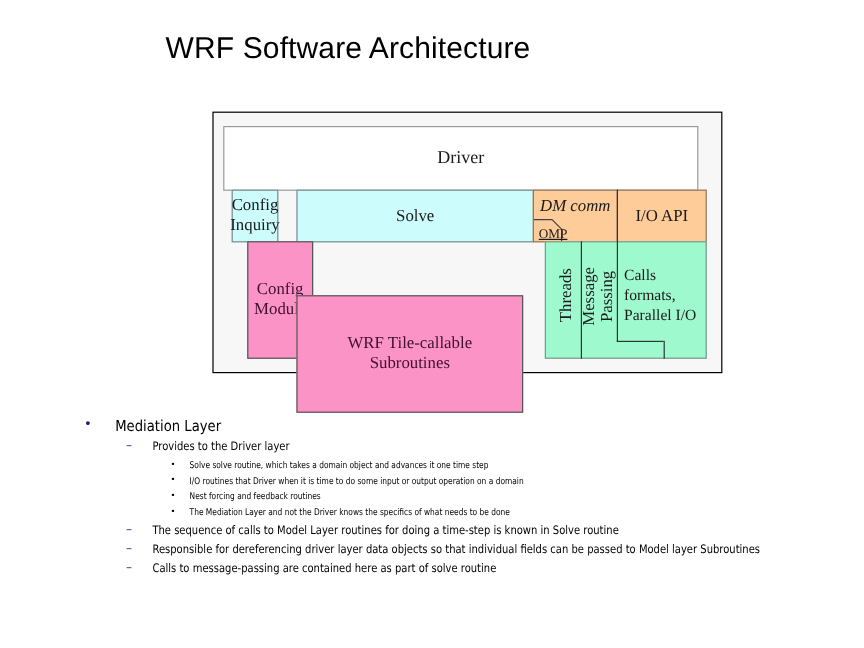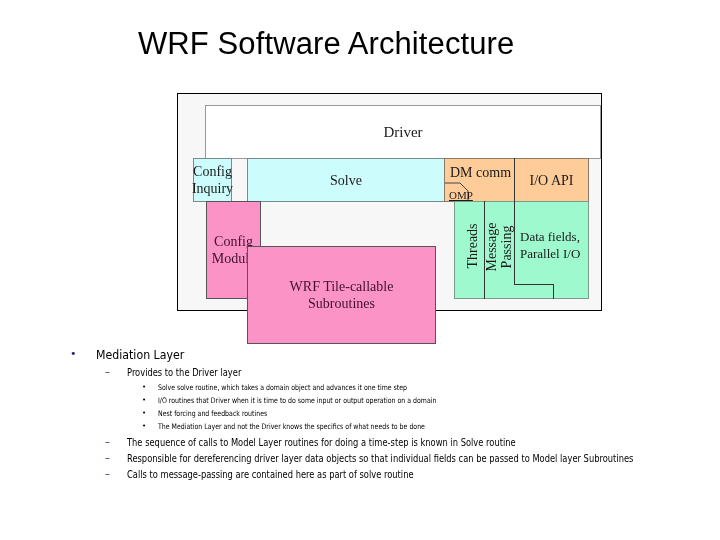--- a/index.html
+++ b/index.html
@@ -1,20 +1,20 @@
 <!DOCTYPE html>
 <html><head>
 <meta charset="utf-8">
 <style>
   html, body { margin: 0; padding: 0; }
   body { width: 720px; height: 540px; background: #ffffff; position: relative; overflow: hidden; font-family: "Liberation Sans", sans-serif; }
-  .title { position: absolute; left: 138px; top: 26px; font-size: 31px; color: #000; font-family: "Liberation Sans", sans-serif; letter-spacing: 0.1px; }
+  .title { position: absolute; left: 138px; top: 26px; font-size: 25px; color: #000; font-family: "Liberation Sans", sans-serif; letter-spacing: 0.1px; }
   .frame { position: absolute; left: 177px; top: 93px; width: 425px; height: 218px; border: 1px solid #000; background: #f7f7f7; box-sizing: border-box; }
   .cell { position: absolute; box-sizing: border-box; font-family: "Liberation Serif", serif; color: #1a1a1a; display: flex; align-items: center; justify-content: center; text-align: center; line-height: 17px; }
-  .driver { left: 205px; top: 105px; width: 396px; height: 54px; background: #ffffff; border: 1px solid #999; font-size: 15px; }
+  .driver { left: 186px; top: 105px; width: 396px; height: 54px; background: #ffffff; border: 1px solid #999; font-size: 15px; }
   .cyan { background: #ccfcfc; border: 1px solid #7a8a8a; font-size: 14px; }
   .orange { background: #fdcc99; border: 1px solid #8a7a6a; font-size: 14px; }
   .pink { background: #fc93c7; border: 1px solid #555; font-size: 14px; color: #401030; }
   .green { background: #9ff9cf; border: 1px solid #7a9a8a; font-size: 13px; }
   .vline { position: absolute; background: #333; width: 1px; }
   .hline { position: absolute; background: #333; height: 1px; }
   .rot { position: absolute; transform: rotate(-90deg); transform-origin: center; white-space: nowrap; font-family: "Liberation Serif", serif; font-size: 14px; line-height: 14px; color: #1a1a1a; text-align: center; }
   .bullets { position: absolute; left: 0; top: 0; font-family: "DejaVu Sans", sans-serif; color: #000; }
   .l1 { position: absolute; left: 96px; font-size: 12.5px; transform: scaleX(0.88); transform-origin: left; white-space: nowrap; }
   .l2 { position: absolute; left: 127px; font-size: 9.8px; transform: scaleX(0.85); transform-origin: left; white-space: nowrap; }
@@ -36,21 +36,21 @@
     </div>
 
   <div class="cell cyan" style="left:193px;top:158px;width:39px;height:44px;">
       <span style="width:44px;">Config Inquiry</span>
     </div>
   <div class="cell cyan" style="left:247px;top:158px;width:198px;height:44px;">
       <span>Solve</span>
     </div>
 
   <div class="cell orange" style="left:444px;top:158px;width:71px;height:44px;align-items:flex-start;justify-content:flex-start;">
-    <span style="position:absolute;left:5px;top:5px;">DM comm</span>
+    <span style="position:absolute;left:5px;top:5px;font-style:italic;">DM comm</span>
     <svg style="position:absolute;left:0;top:0;" width="71" height="44">
       <polyline points="0,24 15,24 23,32 23,44" fill="none" stroke="#444" stroke-width="1"></polyline>
     </svg>
     <span style="position:absolute;left:4px;top:28px;font-size:11px;text-decoration:underline;">OMP</span>
   </div>
   <div class="cell orange" style="left:514px;top:158px;width:75px;height:44px;">
       <span>I/O API</span>
     </div>
 
   <div class="cell pink" style="left:193px;top:201px;width:55px;height:98px;margin-left:13px;">
@@ -63,21 +63,21 @@
   <div class="cell green" style="left:454px;top:201px;width:135px;height:98px;"></div>
   <div class="vline" style="left:484px;top:201px;height:98px;"></div>
   <div class="vline" style="left:514px;top:158px;height:127px;"></div>
   <div class="hline" style="left:514px;top:284px;width:39px;"></div>
   <div class="vline" style="left:553px;top:284px;height:15px;"></div>
 
   <div class="rot" style="left:438px;top:239px;width:70px;">Threads</div>
   <div class="rot" style="left:464px;top:232px;width:70px;line-height:15px;white-space:normal;">Message Passing</div>
 
   <div class="cell" style="left:520px;top:228px;width:70px;height:34px;font-size:13px;line-height:17px;background:transparent;border:none;text-align:left;justify-content:flex-start;">
-      <span>Data fields, Parallel I/O</span>
+      <span>Calls formats, Parallel I/O</span>
     </div>
 </div>
 
 <div class="bullets">
   <span class="m1" style="top:347px;">•</span>
   <span class="l1" style="top:347px;">Mediation Layer</span>
 
   <span class="m2" style="top:366px;">–</span>
   <span class="l2" style="top:367px;">Provides to the Driver layer</span>
 

